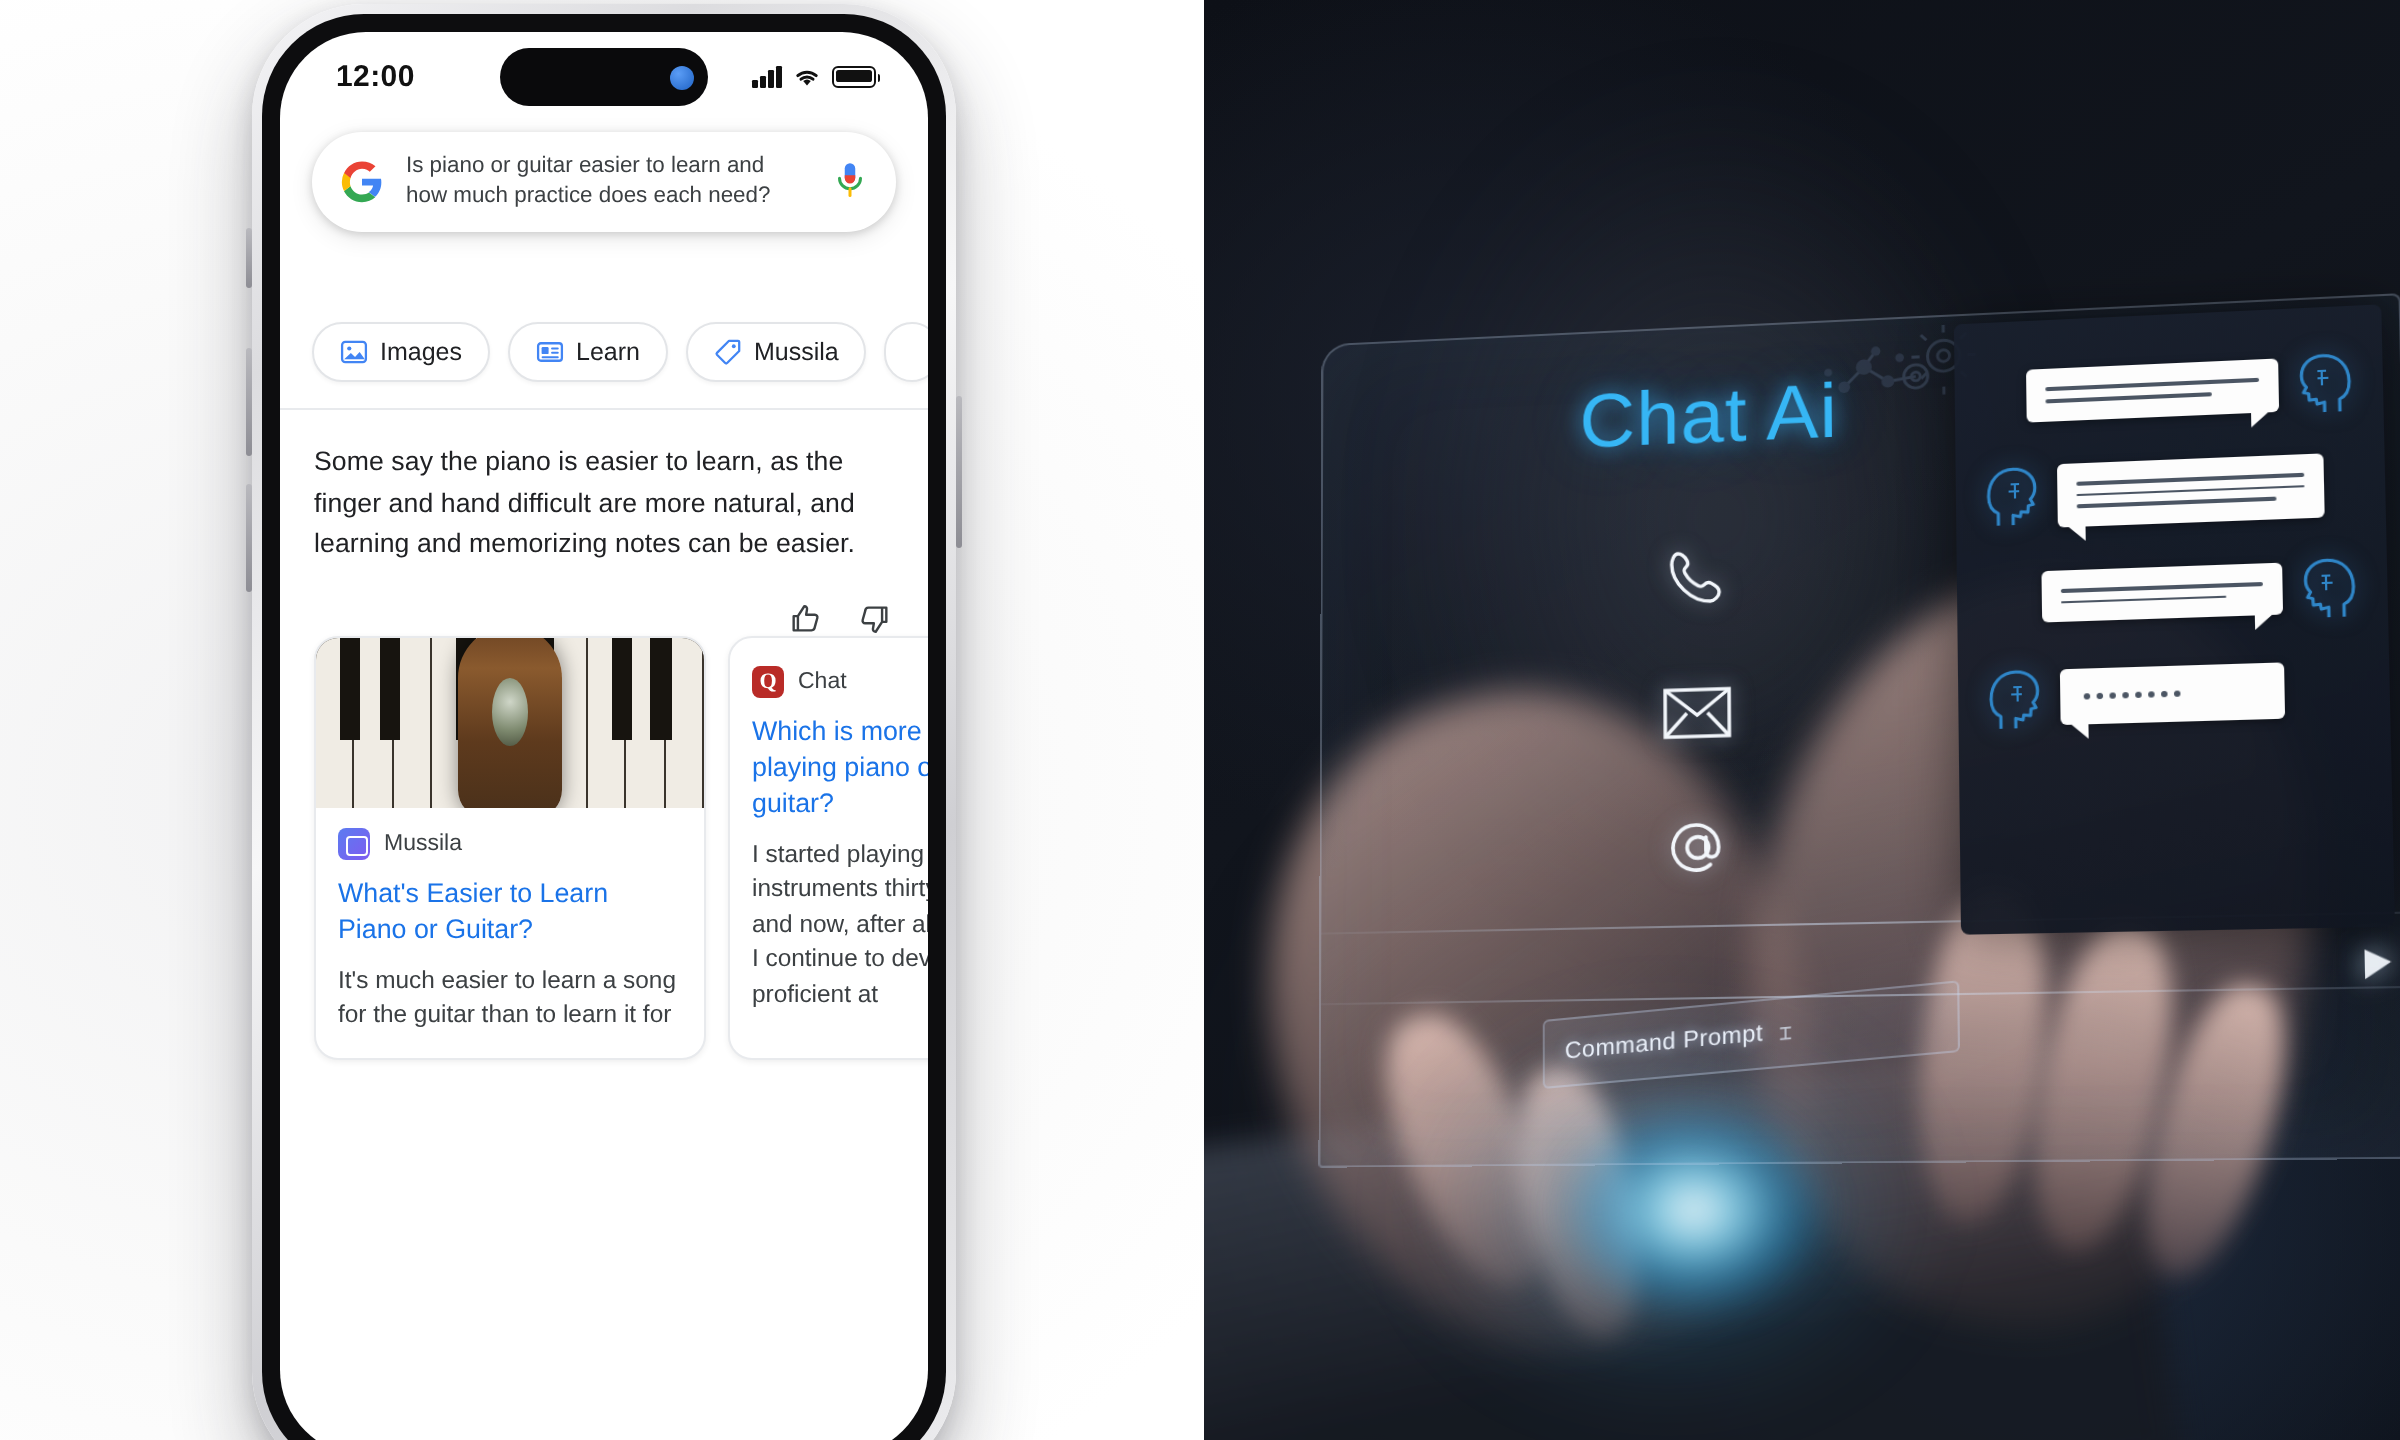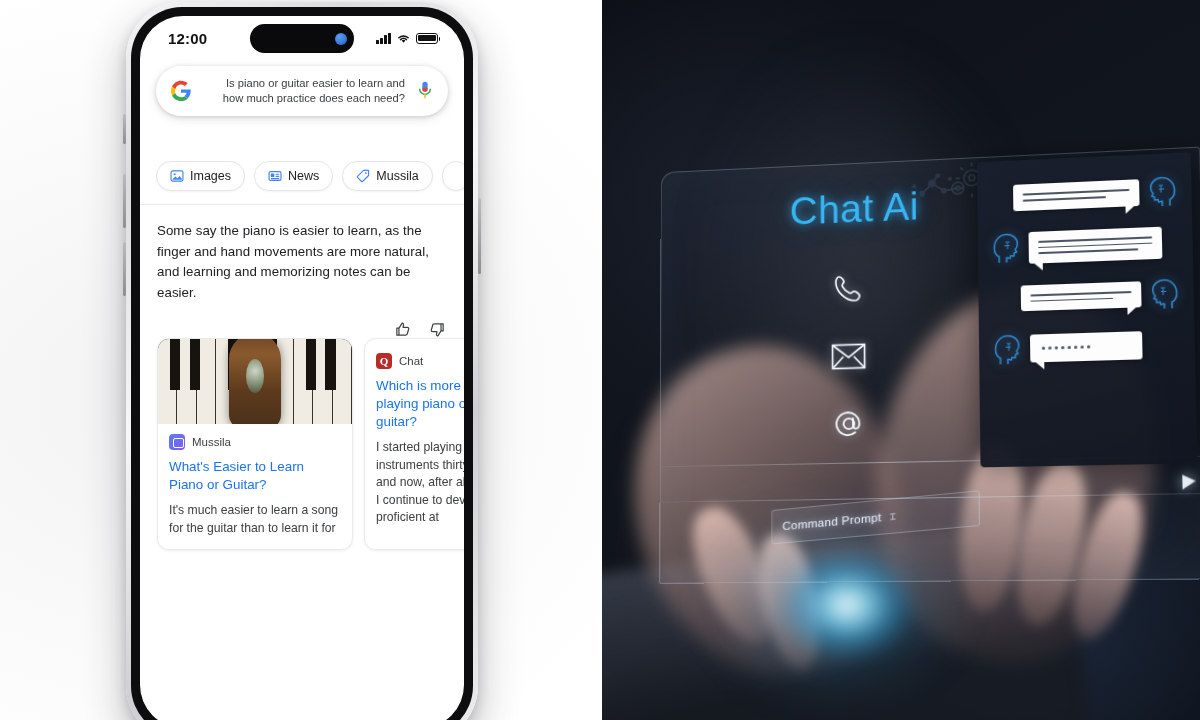--- a/index.html
+++ b/index.html
@@ -81,21 +81,21 @@
                  background:#111; border-radius:0 1.2px 1.2px 0; }
 
   
   .search-wrap { padding: 6px 16px 0; }
   .search-bar {
     display: flex; align-items: center; gap: 11px;
     background: #fff; border-radius: 26px; padding: 10px 14px;
     box-shadow: 0 1px 5px rgba(0,0,0,.16), 0 3px 12px rgba(0,0,0,.09);
   }
   .g-logo { flex: 0 0 22px; width: 22px; height: 22px; }
-  .search-text { flex: 1; font-size: 11.2px; line-height: 15px; color: #3c4043; text-align: right; }
+  .search-text { flex: 1; font-size: 11.2px; line-height: 15px; color: #3c4043; }
   .mic { flex: 0 0 18px; width: 18px; height: 22px; }
 
   
   .chips { display: flex; gap: 9px; padding: 13px 0 13px 16px; overflow: hidden; margin-top: 32px; }
   .chip {
     display: flex; align-items: center; gap: 6px; flex: 0 0 auto; white-space: nowrap;
     border: 1px solid #e3e5e8; border-radius: 18px; padding: 7px 13px;
     font-size: 12.5px; color: #202124; background: #fff;
     box-shadow: 0 1px 2px rgba(0,0,0,.05);
   }
@@ -359,38 +359,38 @@
               <span>Images</span>
             </div>
             <div class="chip">
               <svg width="14" height="14" viewBox="0 0 16 16">
                 <rect x="1.2" y="3" width="13.6" height="10" rx="1.6" stroke="#4285F4" stroke-width="1.3" fill="none"></rect>
                 <rect x="3.2" y="5.2" width="4" height="4" rx=".7" fill="#4285F4"></rect>
                 <rect x="8.6" y="5.4" width="4.4" height="1.2" rx=".6" fill="#4285F4"></rect>
                 <rect x="8.6" y="7.8" width="4.4" height="1.2" rx=".6" fill="#4285F4"></rect>
                 <rect x="3.2" y="10.4" width="9.8" height="1.2" rx=".6" fill="#4285F4"></rect>
               </svg>
-              <span>News</span>
+              <span>Learn</span>
             </div>
             <div class="chip">
               <svg width="14" height="14" viewBox="0 0 16 16">
                 <path d="M8.6 1.6h5.2a.6.6 0 0 1 .6.6v5.2L7.5 14.3a.8.8 0 0 1-1.1 0L1.7 9.6a.8.8 0 0 1 0-1.1z" stroke="#4285F4" stroke-width="1.3" fill="none" stroke-linejoin="round"></path>
                 <circle cx="11.3" cy="4.7" r="1.1" fill="#4285F4"></circle>
               </svg>
               <span>Mussila</span>
             </div>
             <div class="chip">
               
               
             </div>
           </div>
           <div class="divider"></div>
 
           <div class="answer">
-            <p>Some say the piano is easier to learn, as the finger and hand movements are more natural, and learning and memorizing notes can be easier.</p>
+            <p>Some say the piano is easier to learn, as the finger and hand difficult are more natural, and learning and memorizing notes can be easier.</p>
           </div>
           <div class="feedback">
             <svg viewBox="0 0 24 24" fill="none" stroke="#3c4043" stroke-width="1.7">
               <path d="M7 10v10H4V10zM7 10l4.5-7c1.4 0 2.2 1 1.9 2.4L12.8 9H19a1.8 1.8 0 0 1 1.7 2.3l-1.8 6.4A2.4 2.4 0 0 1 16.6 20H7z" stroke-linejoin="round"></path>
             </svg>
             <svg viewBox="0 0 24 24" fill="none" stroke="#3c4043" stroke-width="1.7">
               <path d="M17 14V4h3v10zM17 14l-4.5 7c-1.4 0-2.2-1-1.9-2.4L11.2 15H5a1.8 1.8 0 0 1-1.7-2.3l1.8-6.4A2.4 2.4 0 0 1 7.4 4H17z" stroke-linejoin="round"></path>
             </svg>
           </div>
 

